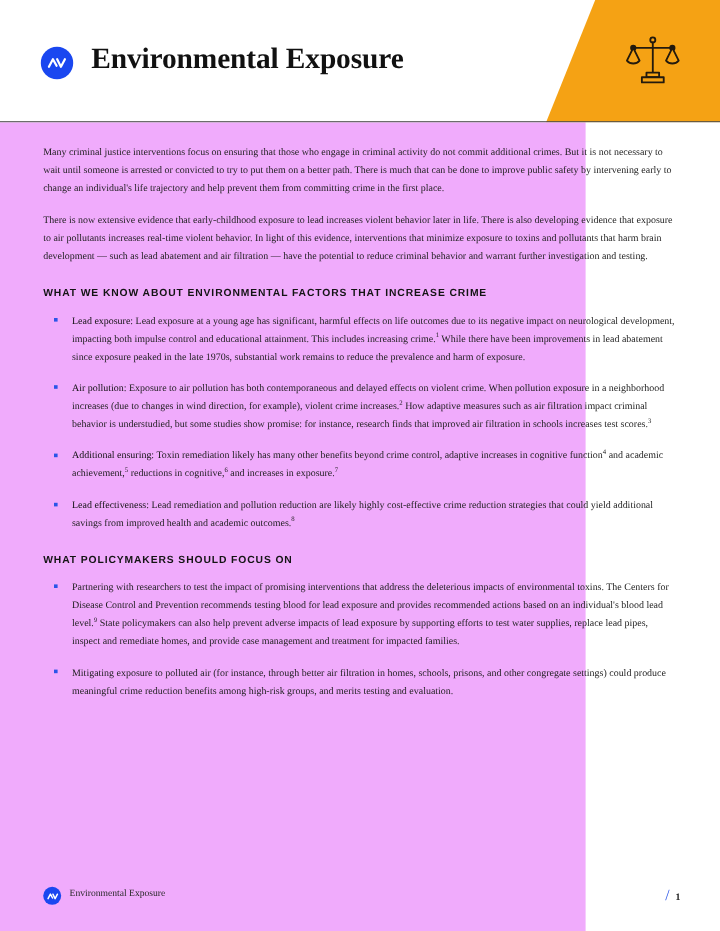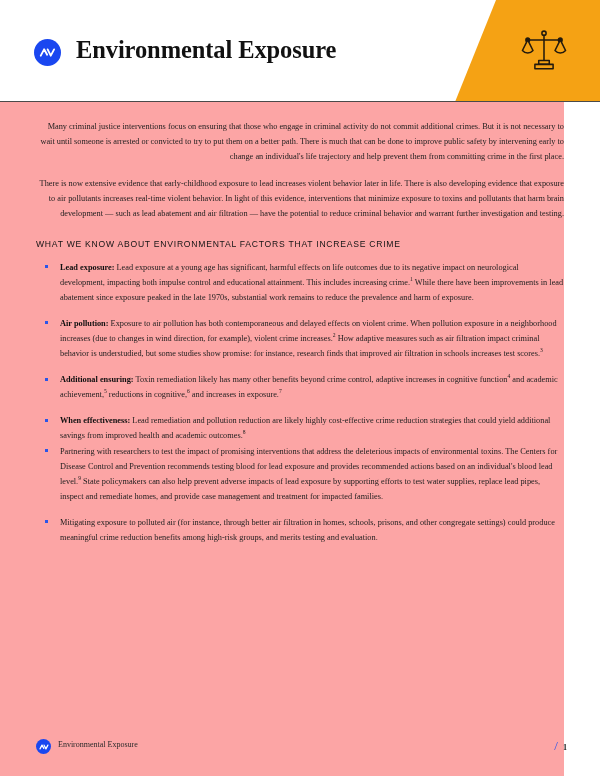--- a/index.html
+++ b/index.html
@@ -11,23 +11,23 @@
     width: 600px;
     height: 776px;
     position: relative;
     overflow: hidden;
     font-family: "Liberation Serif", serif;
     color: #1c1c1c;
   }
 
   .page {
     position: relative;
-    width: 564px;
+    width: 488px;
     height: 776px;
-    background: #fca5a5;
+    background: #f0abfc;
   }
 
   
   .header {
     position: relative;
     height: 102px;
     width: 600px;
     background: #ffffff;
     overflow: hidden;
   }
@@ -89,29 +89,29 @@
     position: absolute;
     left: 36px;
     top: 119px;
     width: 528px;
   }
 
   p.para {
     margin: 0 0 12px 0;
     font-size: 8.3px;
     line-height: 15.1px;
-    text-align: right;
+    text-align: left;
     color: #1d1d1d;
   }
 
   h2.section-heading {
     margin: 17px 0 11px 0;
     font-family: "Liberation Sans", sans-serif;
     font-size: 8.6px;
-    font-weight: normal;
+    font-weight: bold;
     letter-spacing: 0.75px;
     text-transform: uppercase;
     color: #141414;
   }
 
   ul.bullets {
     list-style: none;
     margin: 0;
     padding: 0;
   }
@@ -126,21 +126,21 @@
   ul.bullets li.bullet:last-child { margin-bottom: 0; }
   .bullet-marker {
     position: absolute;
     left: 9px;
     top: 5.5px;
     width: 3.1px;
     height: 3.1px;
     background: #2a55e8;
   }
   .bullet-lead {
-    font-weight: bold;
+    font-weight: normal;
     color: #101010;
   }
   sup.fn {
     font-size: 5.6px;
     vertical-align: super;
     line-height: 0;
   }
 
   
   .footer {
@@ -245,25 +245,26 @@
         <span class="bullet-lead">Air pollution:</span><span> Exposure to air pollution has both contemporaneous and delayed effects on violent crime. When pollution exposure in a neighborhood increases (due to changes in wind direction, for example), violent crime increases.</span><sup class="fn">2</sup><span> How adaptive measures such as air filtration impact criminal behavior is understudied, but some studies show promise: for instance, research finds that improved air filtration in schools increases test scores.</span><sup class="fn">3</sup>
       </li>
 
       <li class="bullet">
         <span class="bullet-marker"></span>
         <span class="bullet-lead">Additional ensuring:</span><span> Toxin remediation likely has many other benefits beyond crime control, adaptive increases in cognitive function</span><sup class="fn">4</sup><span> and academic achievement,</span><sup class="fn">5</sup><span> reductions in cognitive,</span><sup class="fn">6</sup><span> and increases in exposure.</span><sup class="fn">7</sup>
       </li>
 
       <li class="bullet">
         <span class="bullet-marker"></span>
-        <span class="bullet-lead">When effectiveness:</span><span> Lead remediation and pollution reduction are likely highly cost-effective crime reduction strategies that could yield additional savings from improved health and academic outcomes.</span><sup class="fn">8</sup>
+        <span class="bullet-lead">Lead effectiveness:</span><span> Lead remediation and pollution reduction are likely highly cost-effective crime reduction strategies that could yield additional savings from improved health and academic outcomes.</span><sup class="fn">8</sup>
       </li>
 
     </ul>
 
+    <h2 class="section-heading">WHAT POLICYMAKERS SHOULD FOCUS ON</h2>
     <ul class="bullets">
 
       <li class="bullet">
         <span class="bullet-marker"></span>
         <span>Partnering with researchers to test the impact of promising interventions that address the deleterious impacts of environmental toxins. The Centers for Disease Control and Prevention recommends testing blood for lead exposure and provides recommended actions based on an individual's blood lead level.</span><sup class="fn">9</sup><span> State policymakers can also help prevent adverse impacts of lead exposure by supporting efforts to test water supplies, replace lead pipes, inspect and remediate homes, and provide case management and treatment for impacted families.</span>
       </li>
 
       <li class="bullet">
         <span class="bullet-marker"></span>
         <span>Mitigating exposure to polluted air (for instance, through better air filtration in homes, schools, prisons, and other congregate settings) could produce meaningful crime reduction benefits among high-risk groups, and merits testing and evaluation.</span>

